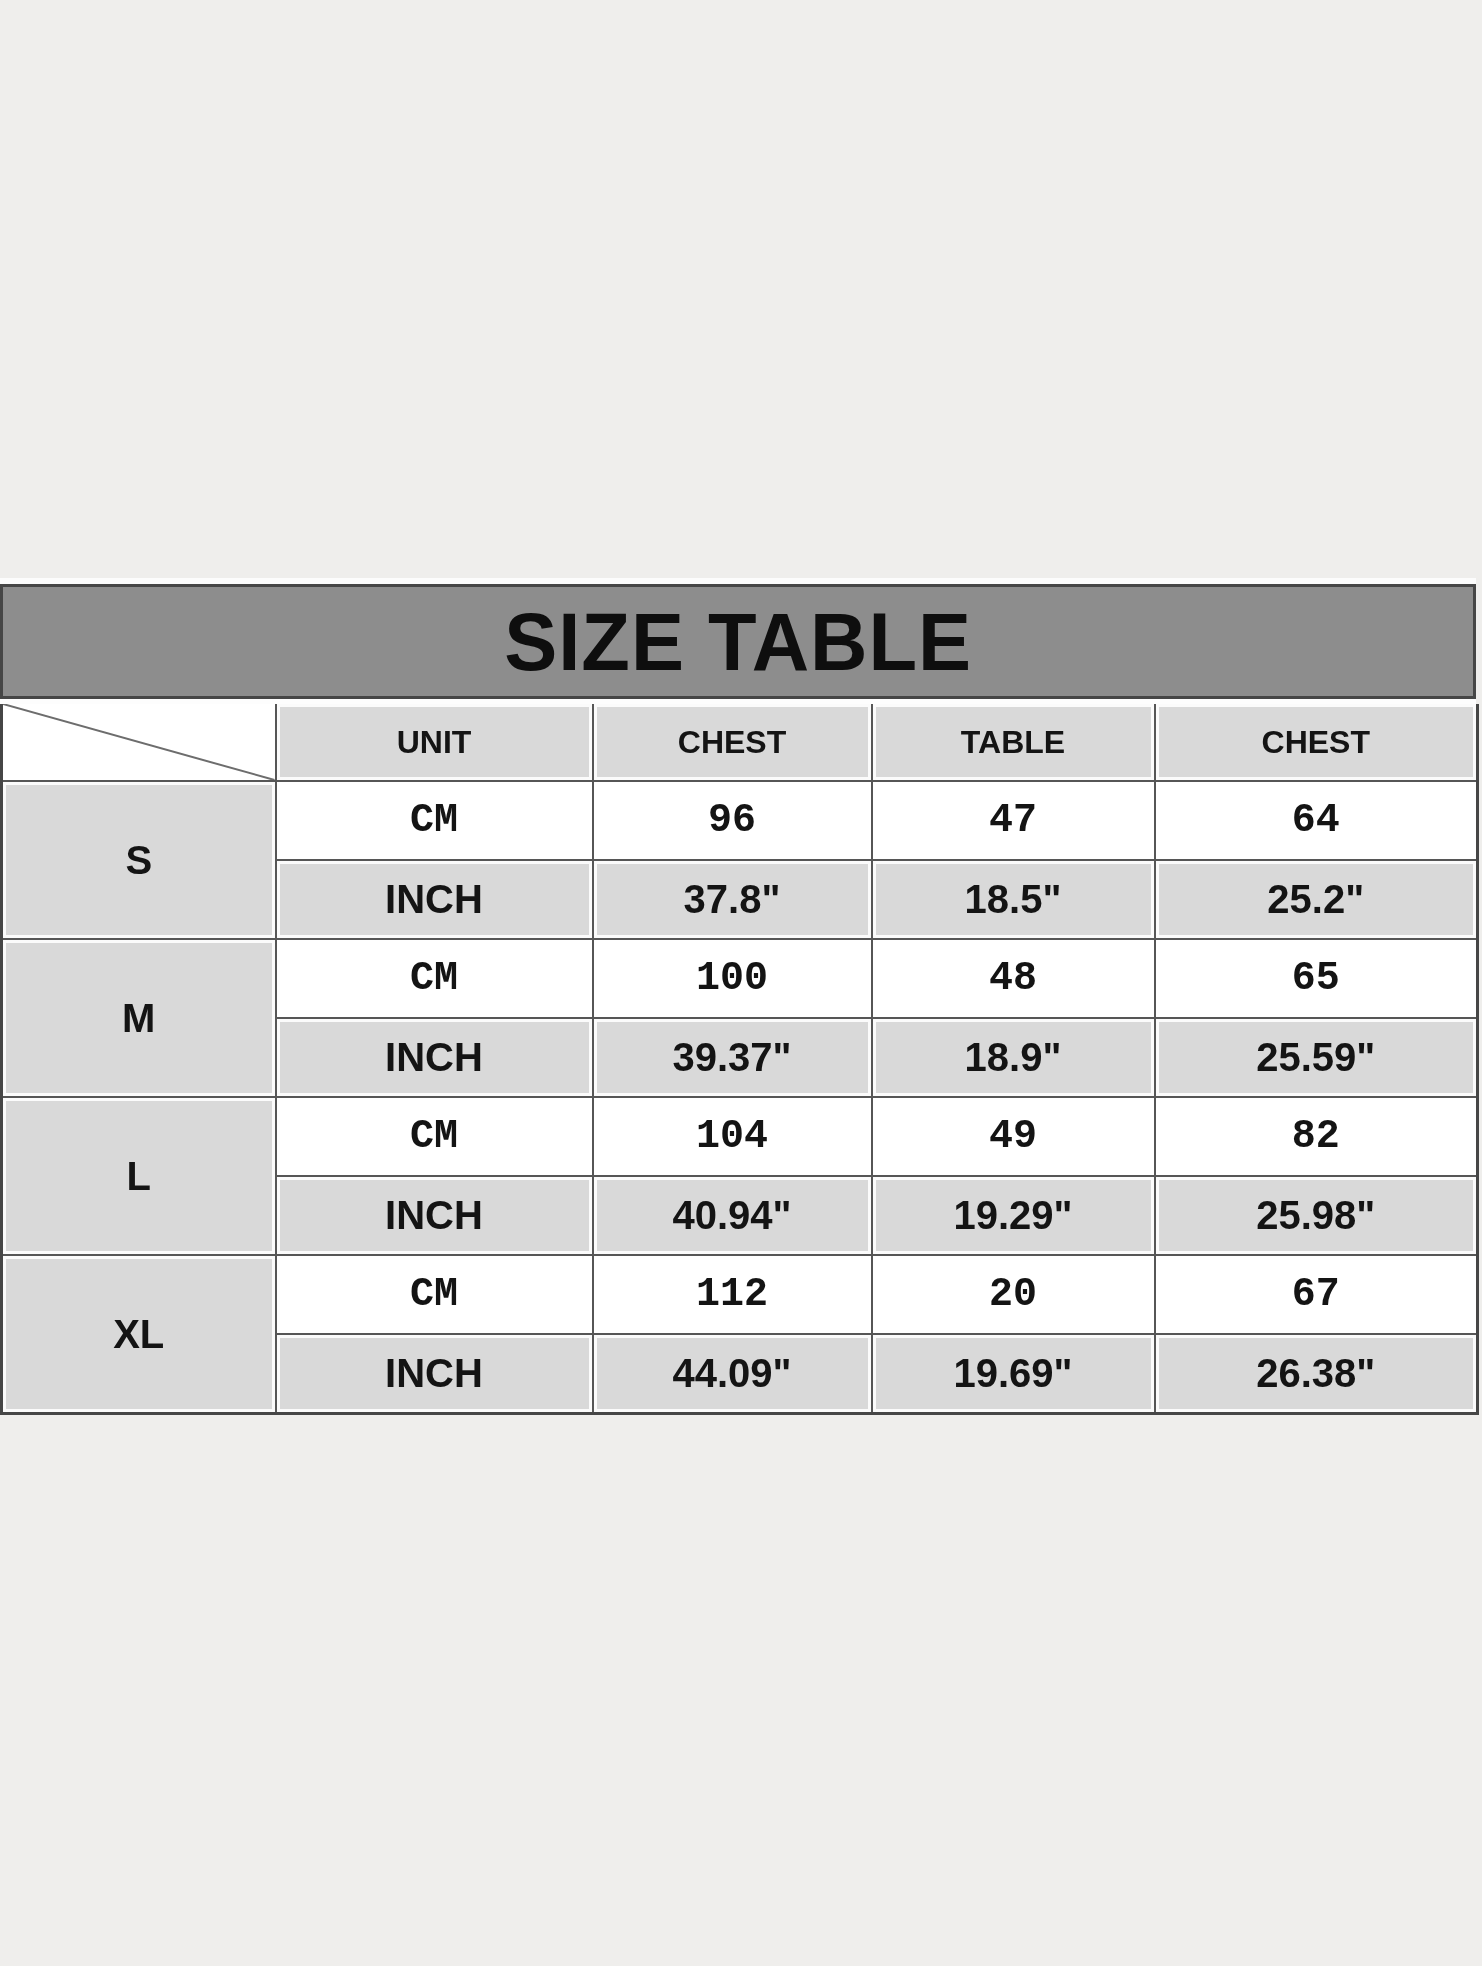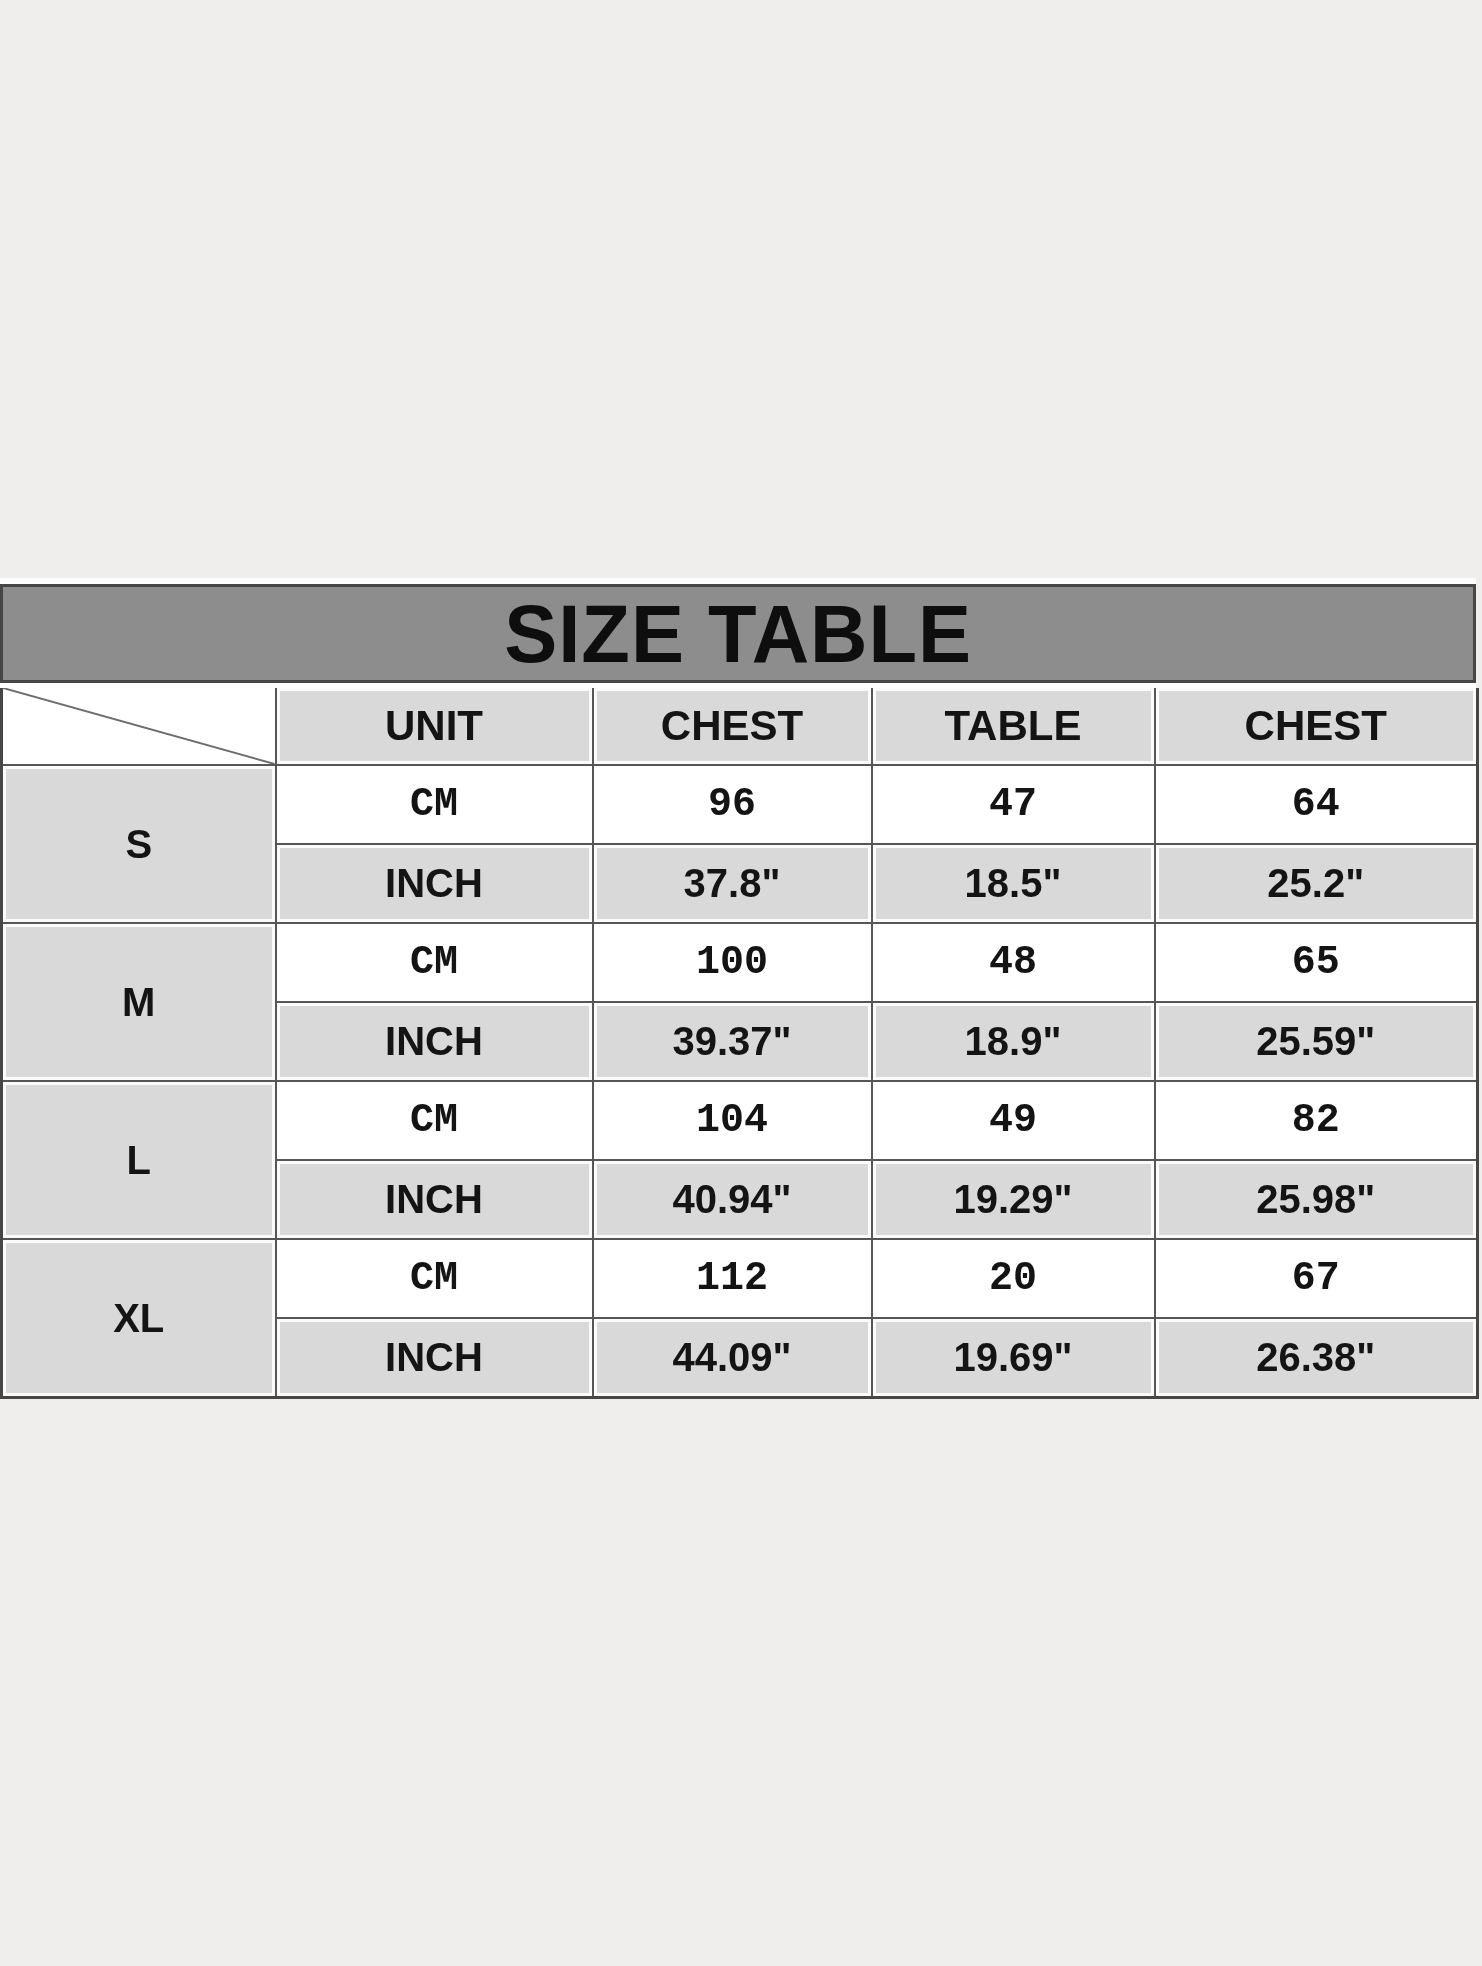--- a/index.html
+++ b/index.html
@@ -24,21 +24,21 @@
     left: 0;
     top: 578px;
     width: 1476px;
   }
   .top-highlight {
     height: 6px;
     background: #fcfcfc;
   }
   .title-bar {
     box-sizing: border-box;
-    height: 99px;
+    height: 115px;
     background: #8d8d8d;
     border: 3px solid #464646;
     display: flex;
     align-items: center;
     justify-content: center;
   }
   .title-text {
     font-size: 82px;
     font-weight: bold;
     color: #0e0e0e;
@@ -63,21 +63,21 @@
     text-align: center;
     vertical-align: middle;
     font-weight: bold;
     color: #141414;
     padding: 0;
     overflow: hidden;
   }
   .size-table thead td {
     border-top: none;
     height: 76px;
-    font-size: 42px;
+    font-size: 32px;
     margin-left: 24px;
   }
   .size-table tbody td {
     height: 77px;
     font-size: 40px;
   }
   td.g {
     background: #d9d9d9;
     box-shadow: inset 0 0 0 3px #fbfbfb;
   }

